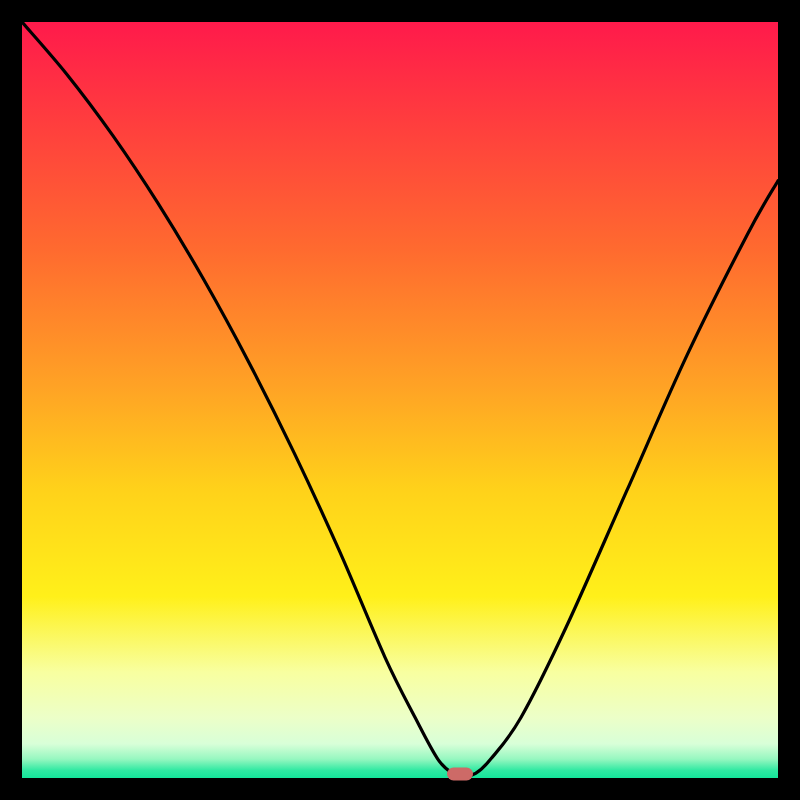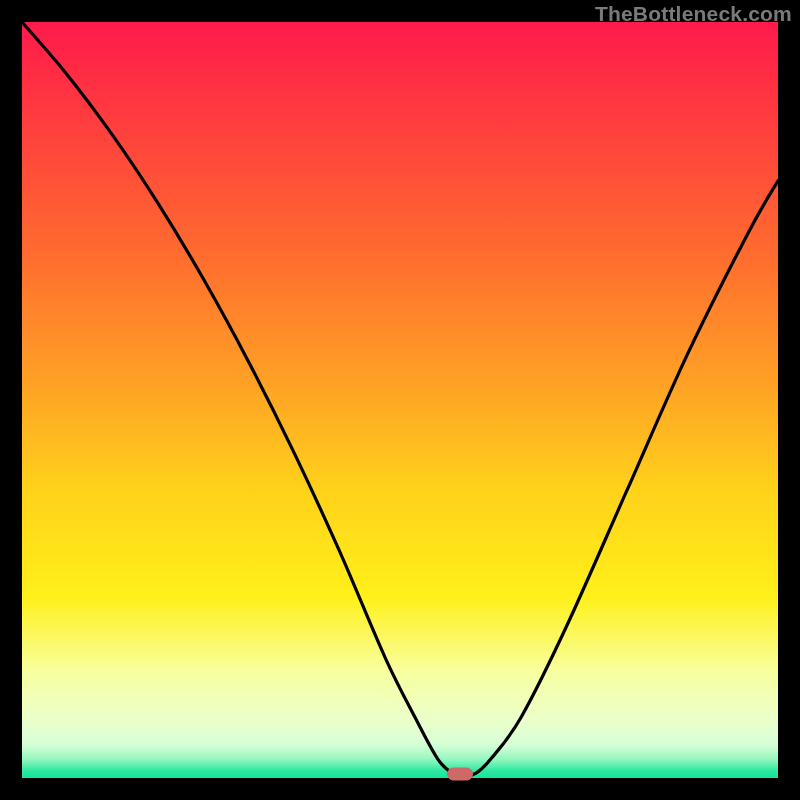--- a/index.html
+++ b/index.html
@@ -73,14 +73,13 @@
             <stop offset="100.00%" stop-color="#14e59a"></stop>
           </linearGradient>
       </defs>
       <rect x="0" y="0" width="756" height="756" fill="url(#bg)"></rect>
     </svg>
     <svg class="curve" width="756" height="756" viewBox="0 0 756 756" preserveAspectRatio="none">
       <path id="curvePath" d="M 0.00 0.00 C 7.56 8.82, 30.24 34.02, 45.36 52.92 C 60.48 71.82, 75.60 91.98, 90.72 113.40 C 105.84 134.82, 120.96 157.50, 136.08 181.44 C 151.20 205.38, 166.32 230.58, 181.44 257.04 C 196.56 283.50, 211.68 311.22, 226.80 340.20 C 241.92 369.18, 257.04 399.42, 272.16 430.92 C 287.28 462.42, 302.40 495.18, 317.52 529.20 C 332.64 563.22, 350.28 607.32, 362.88 635.04 C 375.48 662.76, 384.30 678.51, 393.12 695.52 C 401.94 712.53, 409.50 727.78, 415.80 737.10 C 422.10 746.42, 426.51 748.69, 430.92 751.46 C 435.33 754.24, 438.48 753.73, 442.26 753.73 C 446.04 753.73, 449.19 754.24, 453.60 751.46 C 458.01 748.69, 461.16 746.42, 468.72 737.10 C 476.28 727.78, 486.36 717.57, 498.96 695.52 C 511.56 673.47, 526.68 642.60, 544.32 604.80 C 561.96 567.00, 584.64 514.08, 604.80 468.72 C 624.96 423.36, 645.12 375.48, 665.28 332.64 C 685.44 289.80, 710.64 240.66, 725.76 211.68 C 740.88 182.70, 750.96 167.58, 756.00 158.76" fill="none" stroke="#000000" stroke-width="3.2" stroke-linecap="round" stroke-linejoin="round"></path>
     </svg>
     <div class="marker" id="marker" style="left: 438.48px; top: 752.22px; background: rgb(205, 106, 103);"></div>
   </div>
-  <div class="watermark">TheBottleneck.com</div>
 </div>
 
 </body></html>

